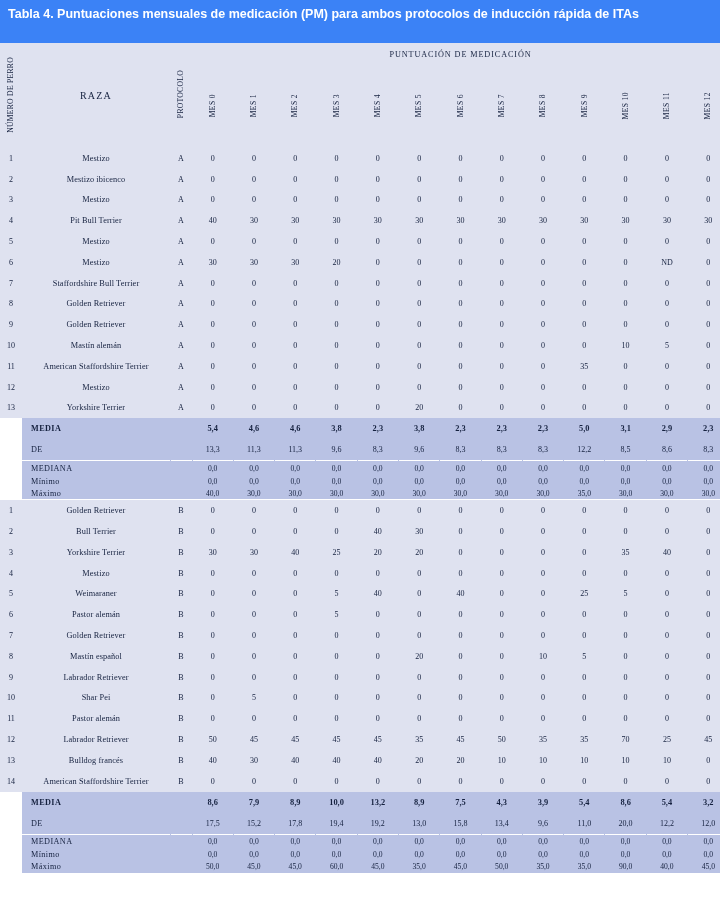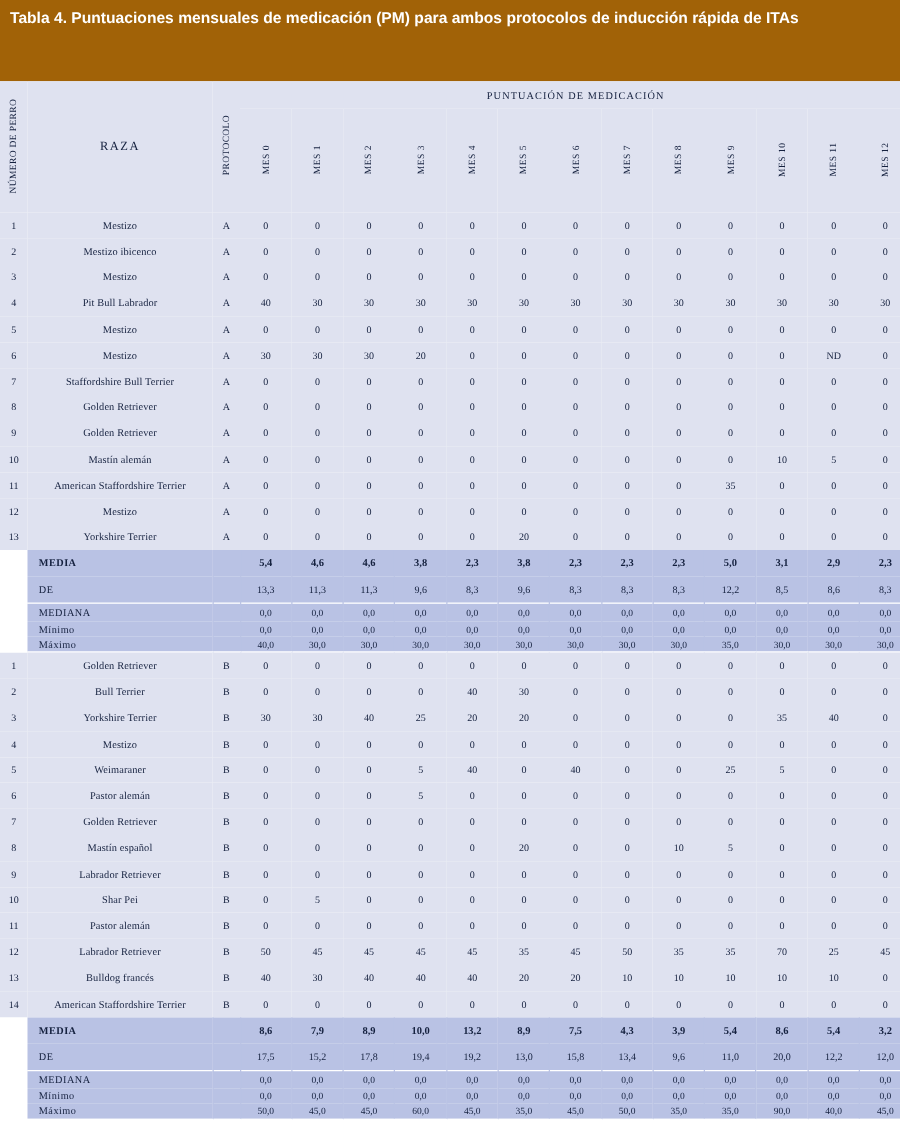--- a/index.html
+++ b/index.html
@@ -6,29 +6,29 @@
   body{
     width:720px;height:918px;
     background:#ffffff;
     font-family:"Liberation Serif", serif;
     overflow:hidden;
   }
   .sheet{width:720px;height:918px;position:relative;}
 
   
   .title-banner{
-    background:#a16207;
+    background:#3b82f6;
     color:#ffffff;
     font-family:"Liberation Sans", sans-serif;
     font-weight:bold;
     font-size:12.5px;
     line-height:17px;
     padding:6px 24px 7px 8px;
     box-sizing:border-box;
-    height:65px;
+    height:43px;
   }
 
   
   table.tbl{
     border-collapse:collapse;
     width:720px;
     table-layout:fixed;
     font-size:8px;
   }
   table.tbl td, table.tbl th{
@@ -238,21 +238,21 @@
           <td>0</td>
           <td>0</td>
           <td>0</td>
           <td>0</td>
           <td>0</td>
           <td>0</td>
           <td class="no-rb">0</td>
         </tr>
         <tr>
           <td class="c-num-cell">4</td>
-          <td class="raza-cell">Pit Bull Labrador</td>
+          <td class="raza-cell">Pit Bull Terrier</td>
           <td class="prot-cell">A</td>
           <td>40</td>
           <td>30</td>
           <td>30</td>
           <td>30</td>
           <td>30</td>
           <td>30</td>
           <td>30</td>
           <td>30</td>
           <td>30</td>

